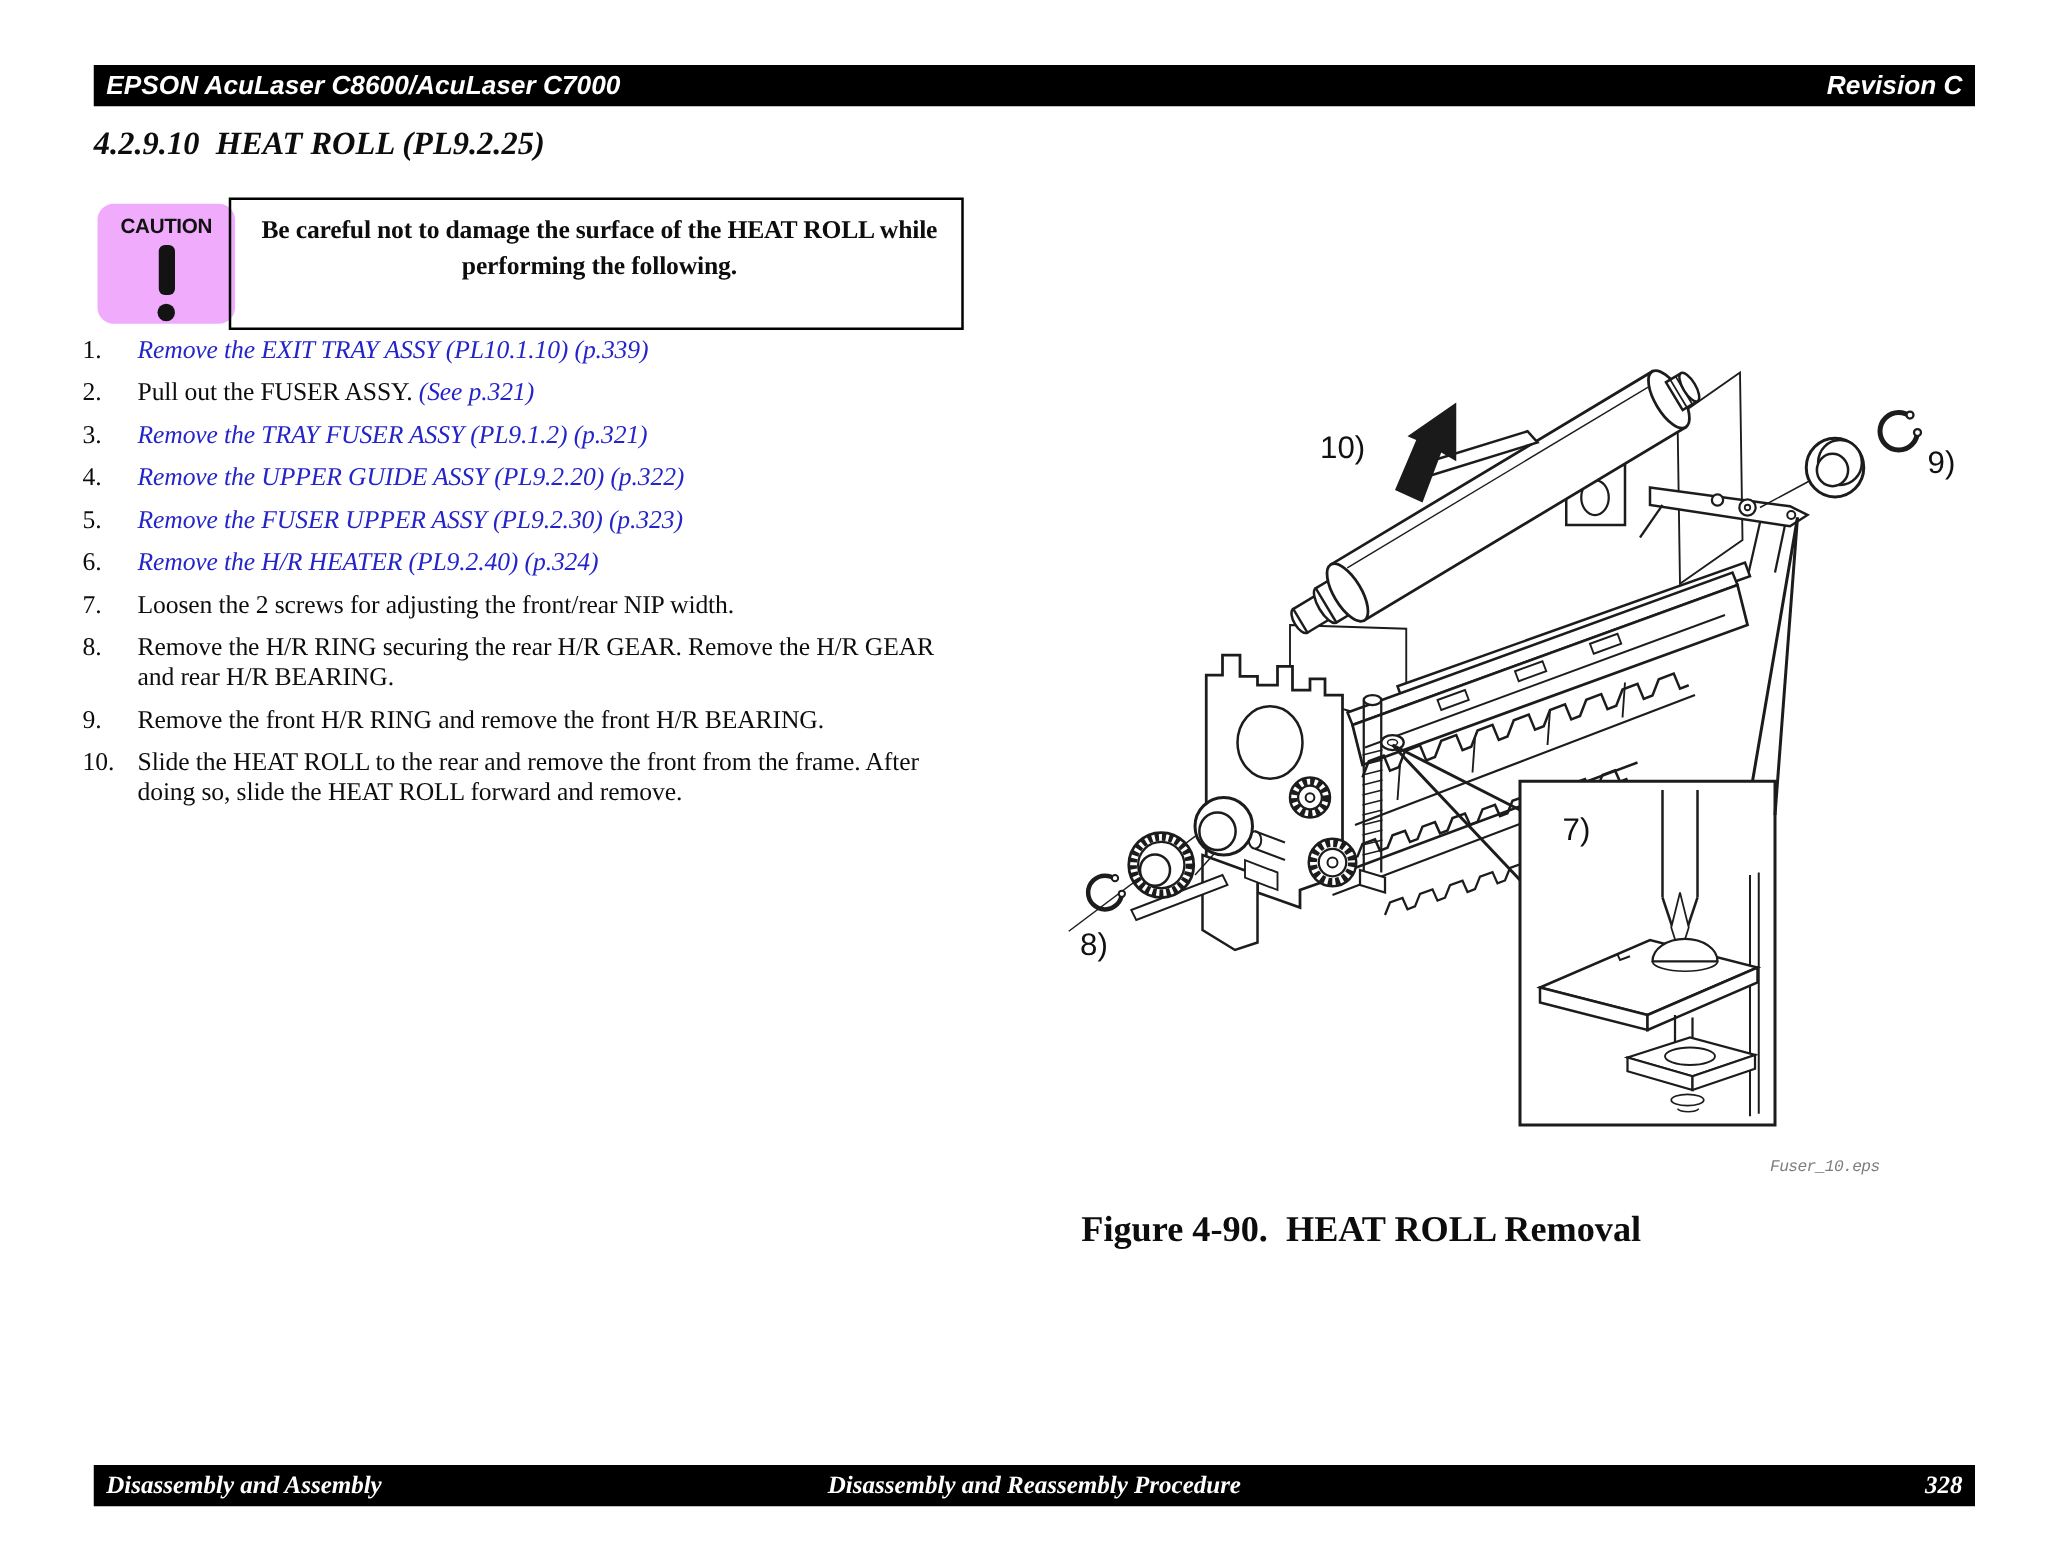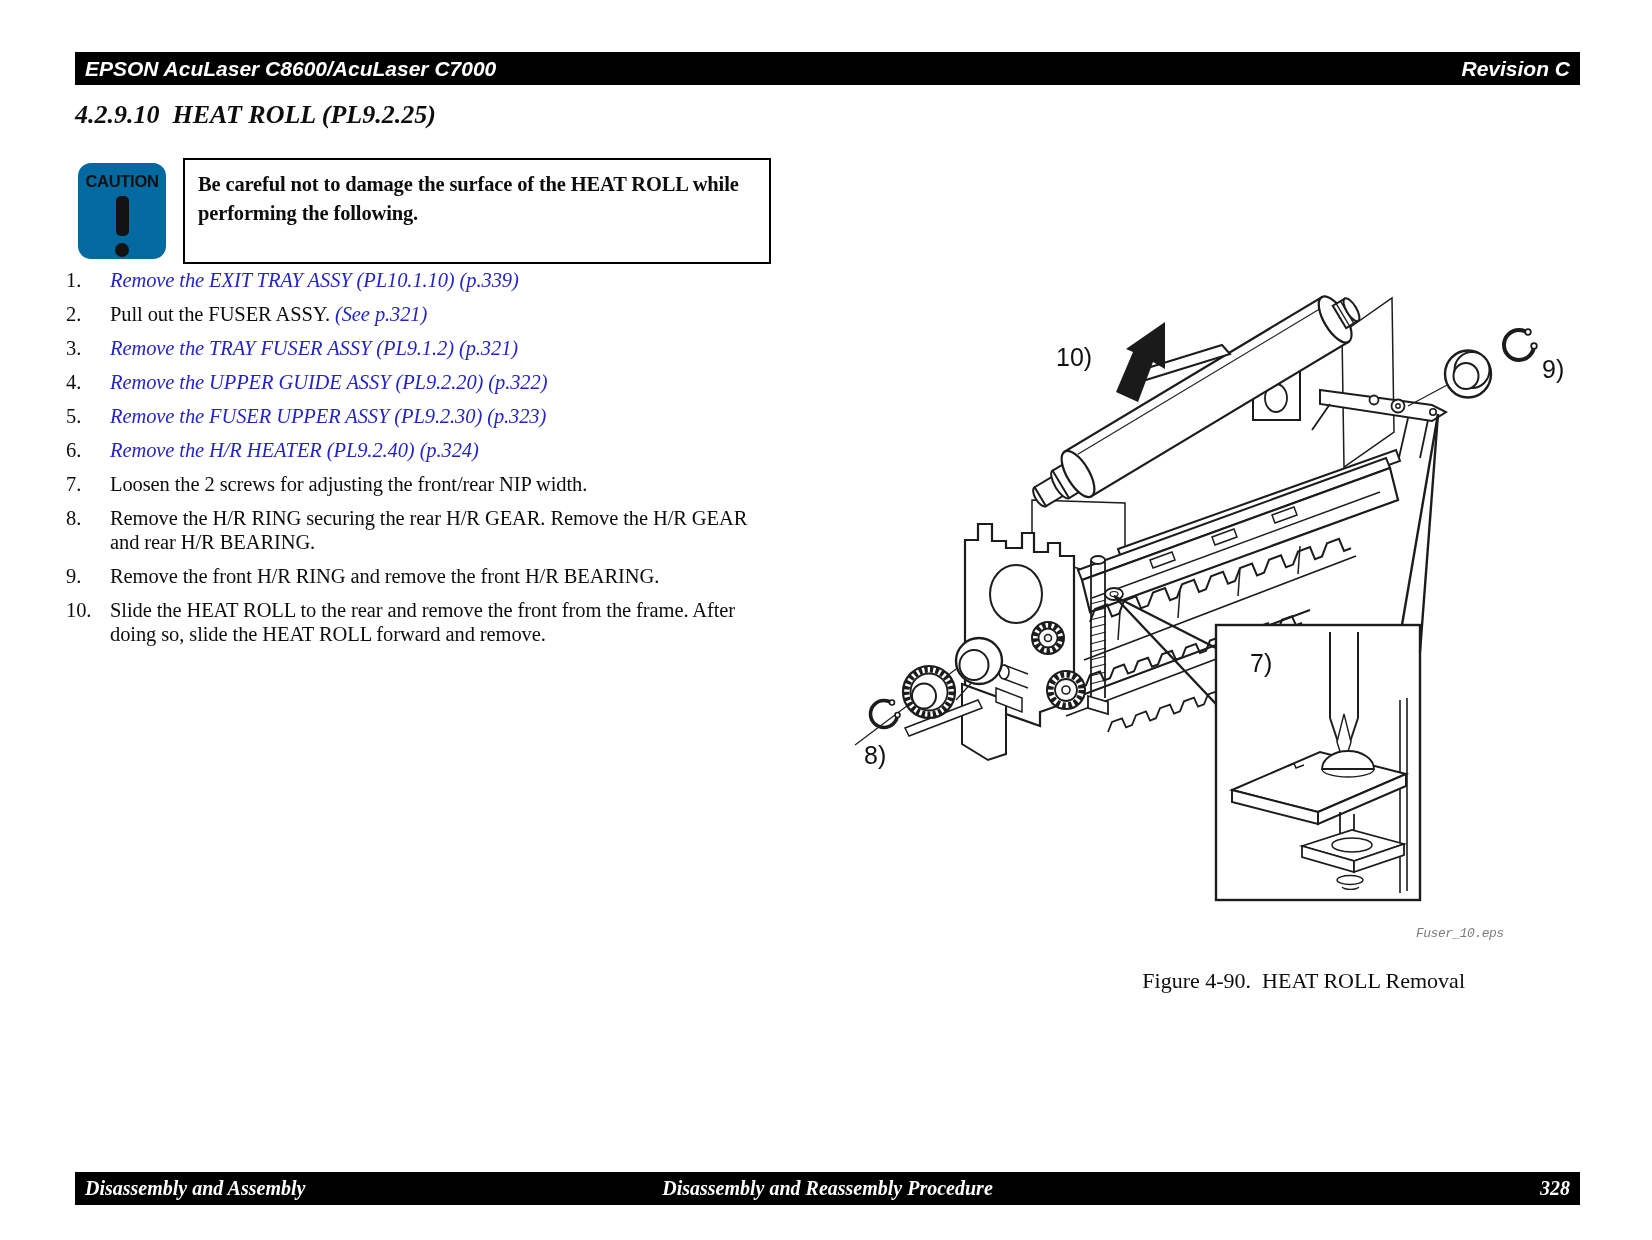--- a/index.html
+++ b/index.html
@@ -12,41 +12,41 @@
        font-family:"Liberation Sans", sans-serif;font-style:italic;font-weight:bold;font-size:21px;}
   #headerBar{top:30px;padding:0 10px;box-sizing:border-box;margin-top:22px;}
   #footerBar{top:1172px;font-family:"Liberation Serif", serif;font-size:20px;padding:0 10px;box-sizing:border-box;}
   #footerBar .centerTxt{position:absolute;left:0;right:0;text-align:center;}
   #footerBar span{position:relative;z-index:1;}
 
   
   #sectionTitle{position:absolute;left:75px;top:100px;font-size:26px;font-weight:bold;white-space:pre;font-style:italic;}
 
   
-  #cautionIcon{position:absolute;left:78px;top:163px;width:88px;height:96px;background:#0369a1;
+  #cautionIcon{position:absolute;left:78px;top:163px;width:110px;height:96px;background:#f0abfc;
                border-radius:13px;display:flex;flex-direction:column;align-items:center;}
   #cautionIcon .cword{font-family:"Liberation Sans", sans-serif;font-weight:bold;font-size:16.5px;
                       color:#111;margin-top:9px;letter-spacing:-0.3px;}
   #cautionIcon .bang{width:13px;height:40px;background:#131313;border-radius:5px;margin-top:5px;}
   #cautionIcon .dot{width:14px;height:14px;background:#131313;border-radius:50%;margin-top:7px;}
   #cautionBox{position:absolute;left:183px;top:158px;width:588px;height:106px;border:2px solid #000;
-              box-sizing:border-box;padding:10px 8px 0 13px;}
+              box-sizing:border-box;padding:10px 8px 0 13px;text-align:center;}
   #cautionBox .ctext{font-size:20.5px;font-weight:bold;line-height:1.4;letter-spacing:-0.15px;}
 
   
   #steps{position:absolute;left:66px;top:268px;width:706px;}
   .step{display:flex;font-size:20.5px;line-height:24px;margin-bottom:10px;letter-spacing:-0.1px;}
   .step-num{flex:0 0 44px;}
   .step-body{flex:1;}
   .link{color:#2424c8;font-style:italic;}
   .plain{color:#0d0d0d;}
 
   
-  #figCaption{position:absolute;left:865px;top:968px;width:600px;text-align:right;
-              font-size:22px;font-weight:normal;white-space:pre;}
+  #figCaption{position:absolute;left:865px;top:968px;width:600px;text-align:left;
+              font-size:29px;font-weight:bold;white-space:pre;}
   #epsName{position:absolute;left:1416px;top:926px;font-family:"Liberation Mono", monospace;
            font-style:italic;font-size:13px;color:#7d7d7d;letter-spacing:-0.5px;text-align:center;}
 
   #diagram{position:absolute;left:0;top:0;}
   .ln{stroke:#1c1c1c;fill:none;}
   .wfill{stroke:#1c1c1c;fill:#ffffff;}
   .lbl{font-family:"Liberation Sans", sans-serif;font-size:25px;fill:#111;}
 </style>
 </head>
 <body>

